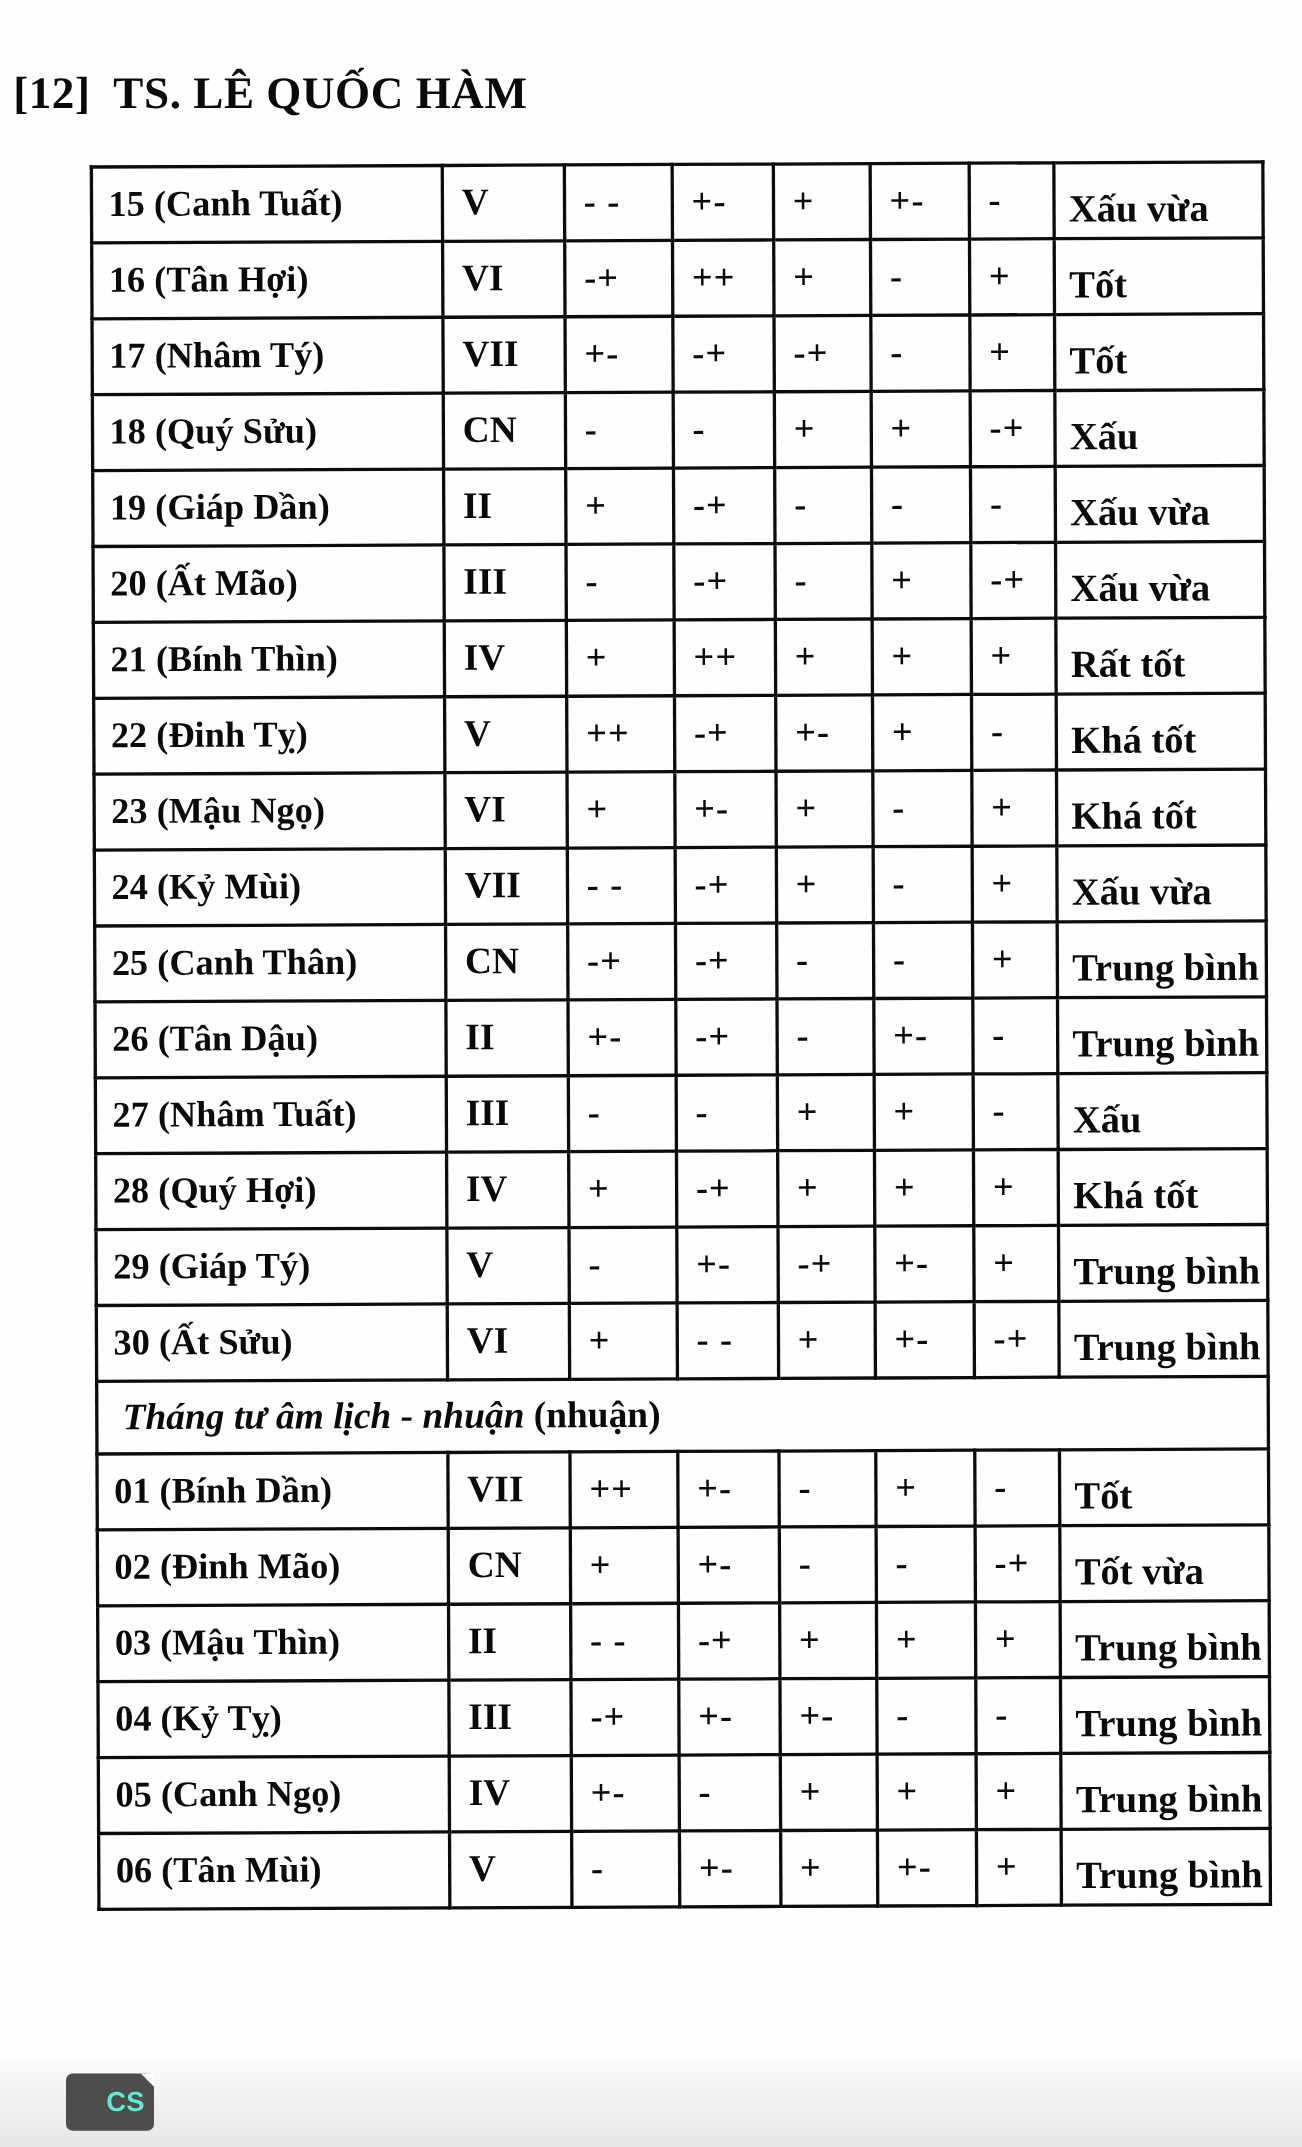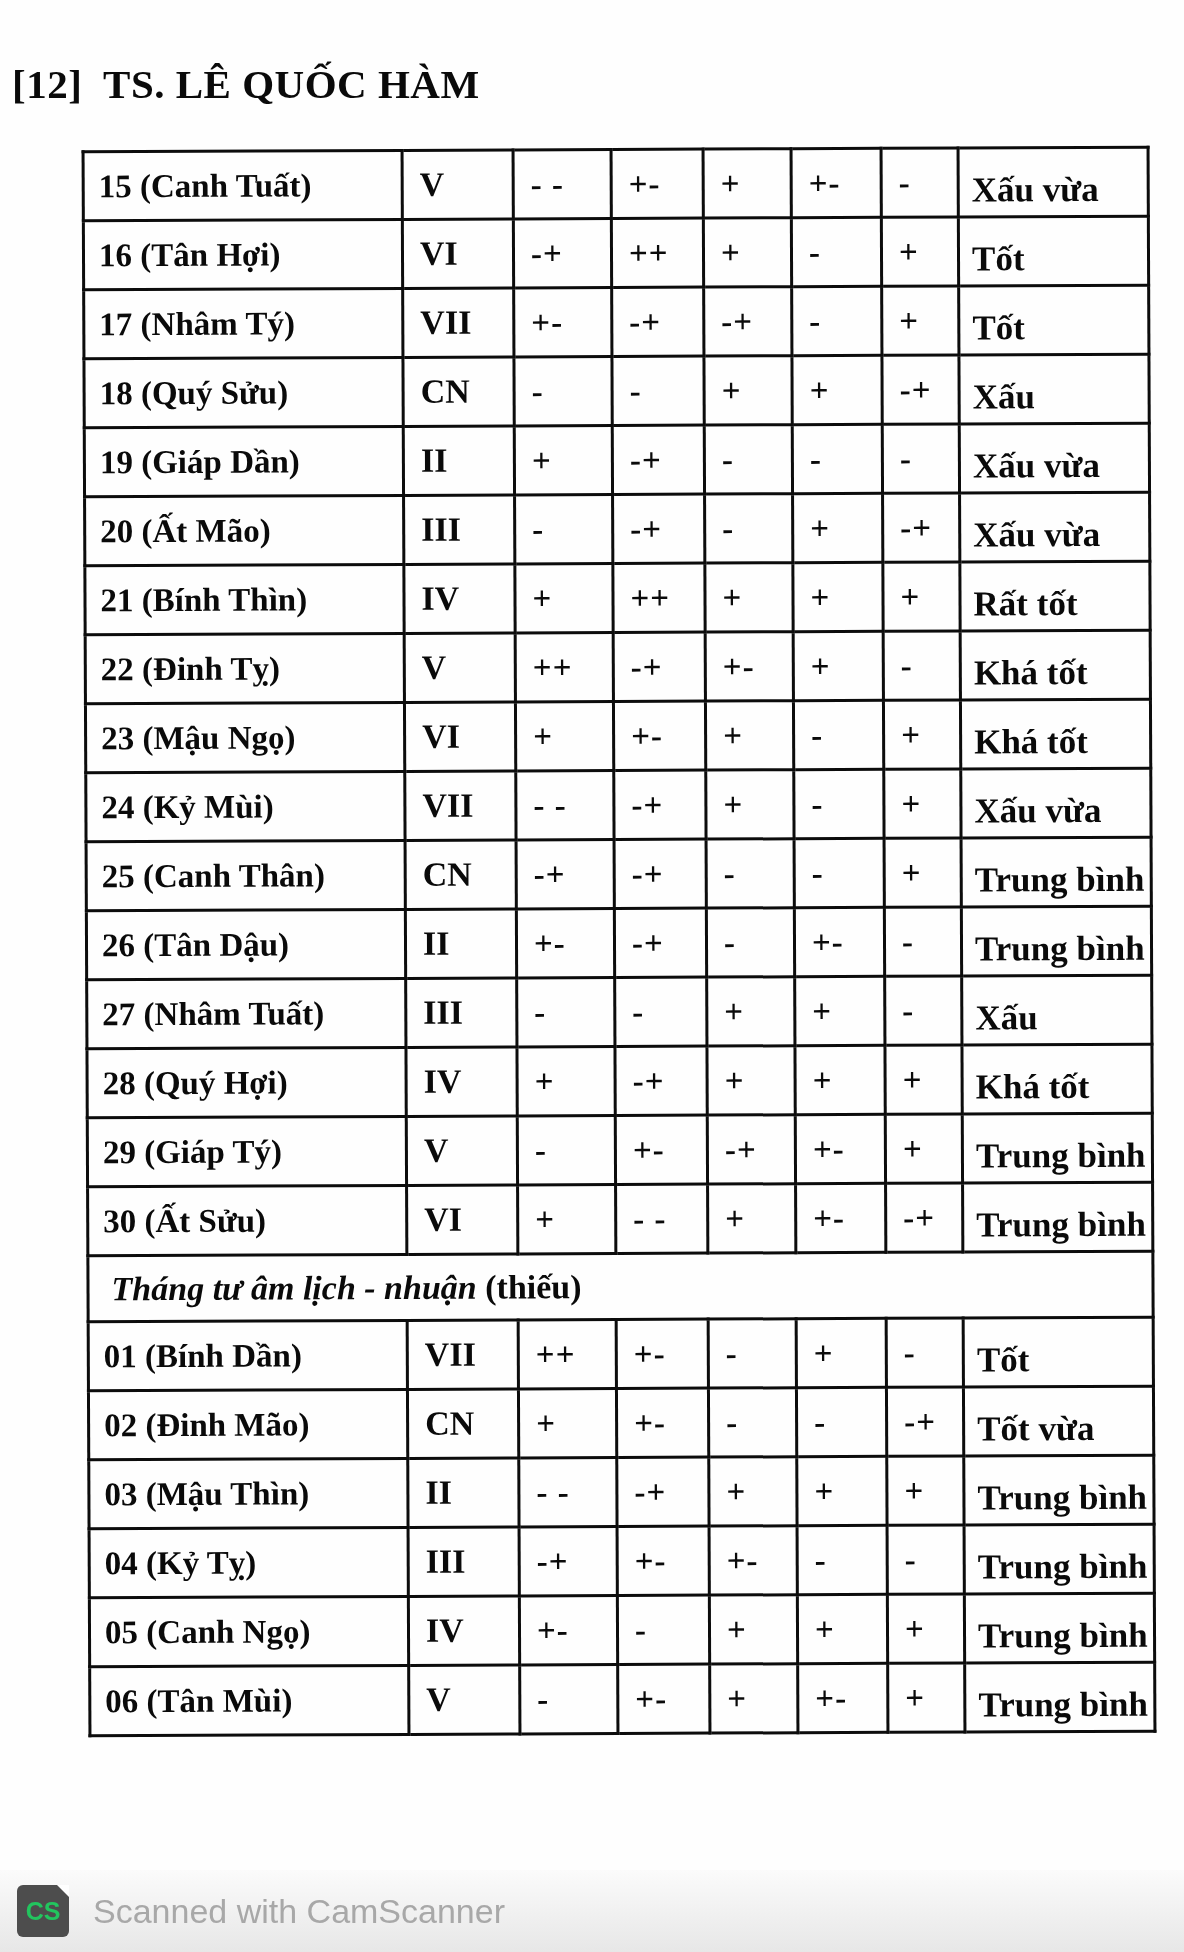--- a/index.html
+++ b/index.html
@@ -60,31 +60,32 @@
     bottom: 0;
     width: 100%;
     height: 82px;
     background: linear-gradient(#fbfbfb, #e7e7e7);
     display: flex;
     align-items: center;
   }
   .cs-logo {
     width: 52px;
     height: 52px;
-    margin-left: 17px;
+    margin-left: 60px;
     background: #4d4d4d;
     border-radius: 6px;
-    color: #22c55e;
+    color: #5eead4;
     font-family: "Liberation Sans", sans-serif;
     font-weight: bold;
     font-size: 25px;
     display: flex;
     align-items: center;
     justify-content: center;
     position: relative;
+    padding-left: 28px;
   }
   .cs-logo::after {
     content: "";
     position: absolute;
     top: 0; right: 0;
     border-top: 12px solid #fefefe;
     border-left: 12px solid transparent;
   }
   .scan-text {
     margin-left: 24px;
@@ -264,21 +265,21 @@
         <td class="c0">30 (Ất Sửu)</td>
         <td class="c1">VI</td>
         <td class="c2">+</td>
         <td class="c3">- -</td>
         <td class="c4">+</td>
         <td class="c5">+-</td>
         <td class="c6">-+</td>
         <td class="c7">Trung bình</td>
       </tr>
       <tr class="section-row">
-        <td colspan="8"><span class="sec-italic">Tháng tư âm lịch - nhuận </span><span class="sec-normal">(thiếu)</span></td>
+        <td colspan="8"><span class="sec-italic">Tháng tư âm lịch - nhuận </span><span class="sec-normal">(nhuận)</span></td>
       </tr>
       <tr>
         <td class="c0">01 (Bính Dần)</td>
         <td class="c1">VII</td>
         <td class="c2">++</td>
         <td class="c3">+-</td>
         <td class="c4">-</td>
         <td class="c5">+</td>
         <td class="c6">-</td>
         <td class="c7">Tốt</td>
@@ -331,14 +332,13 @@
         <td class="c4">+</td>
         <td class="c5">+-</td>
         <td class="c6">+</td>
         <td class="c7">Trung bình</td>
       </tr>
     </tbody>
 </table>
 
 <div class="page-footer">
   <div class="cs-logo">CS</div>
-  <div class="scan-text">Scanned with CamScanner</div>
 </div>
 
 </body></html>

